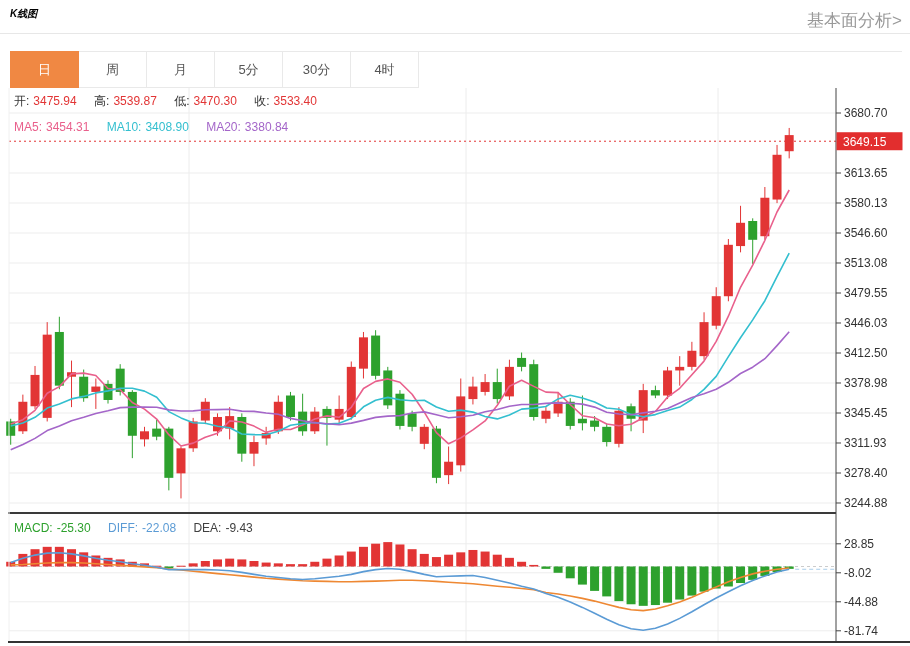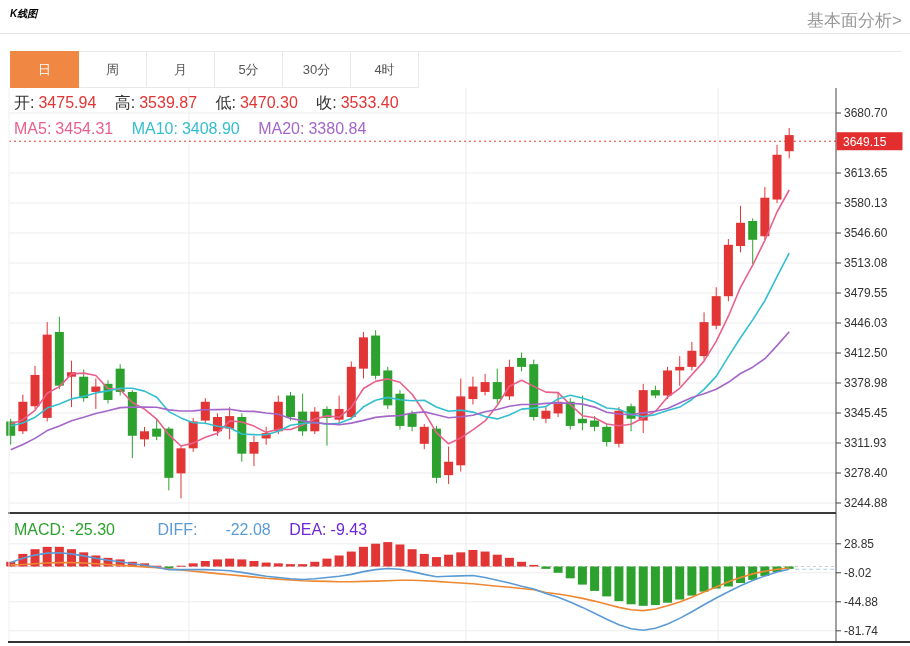--- a/index.html
+++ b/index.html
@@ -8,29 +8,29 @@
   .abs{position:absolute;}
   #page-title{left:10px;top:7px;font-size:10px;font-weight:bold;color:#000000;font-style:italic;}
   #fund-link{right:8px;top:9px;font-size:17px;color:#999;cursor:pointer;text-decoration:none;}
   #title-divider{left:0;top:33px;width:910px;height:1px;background:#e7e7e7;}
   #tabbar{left:10px;top:51px;width:892px;display:flex;border-top:1px solid #e9e9e9;}
   .tab{width:69px;height:36px;line-height:36px;text-align:center;font-size:13px;color:#555;
        background:#fff;border:1px solid #e9e9e9;border-top:none;margin-left:-1px;
        box-sizing:border-box;cursor:pointer;position:relative;}
   .tab:first-child{margin-left:0;}
   .tab.active{background:#f08843;color:#fff;border-color:#f08843;margin-top:-1px;height:37px;line-height:37px;z-index:3;}
-  .inforow{left:14px;font-size:16px;z-index:2;white-space:nowrap;}
+  .inforow{left:14px;font-size:12px;z-index:2;white-space:nowrap;}
   .inforow span{margin-right:4px;}
   .inforow .gap{margin-right:14px;}
   #ohlc-row{top:93px;color:#333;}
   #ohlc-row .val{color:#e23535;}
   #ma-row{top:120px;}
   .ma5c{color:#e9608c;} .ma10c{color:#33bfcf;} .ma20c{color:#a466c9;}
   #macd-row{top:521px;}
-  .macdc{color:#2da12d;} .diffc{color:#5b9bd5;margin-left:24px;} .deac{color:#6d28d9;}
+  .macdc{color:#2da12d;} .diffc{color:#5b9bd5;} .deac{color:#404040;}
   #chart-svg{left:0;top:0;z-index:1;}
   #chart-svg text{font-family:"Liberation Sans","DejaVu Sans",sans-serif;}
 </style>
 </head>
 <body>
 
 <div class="abs" id="page-title">K线图</div>
 <a class="abs" id="fund-link">基本面分析&gt;</a>
 <div class="abs" id="title-divider"></div>
 

